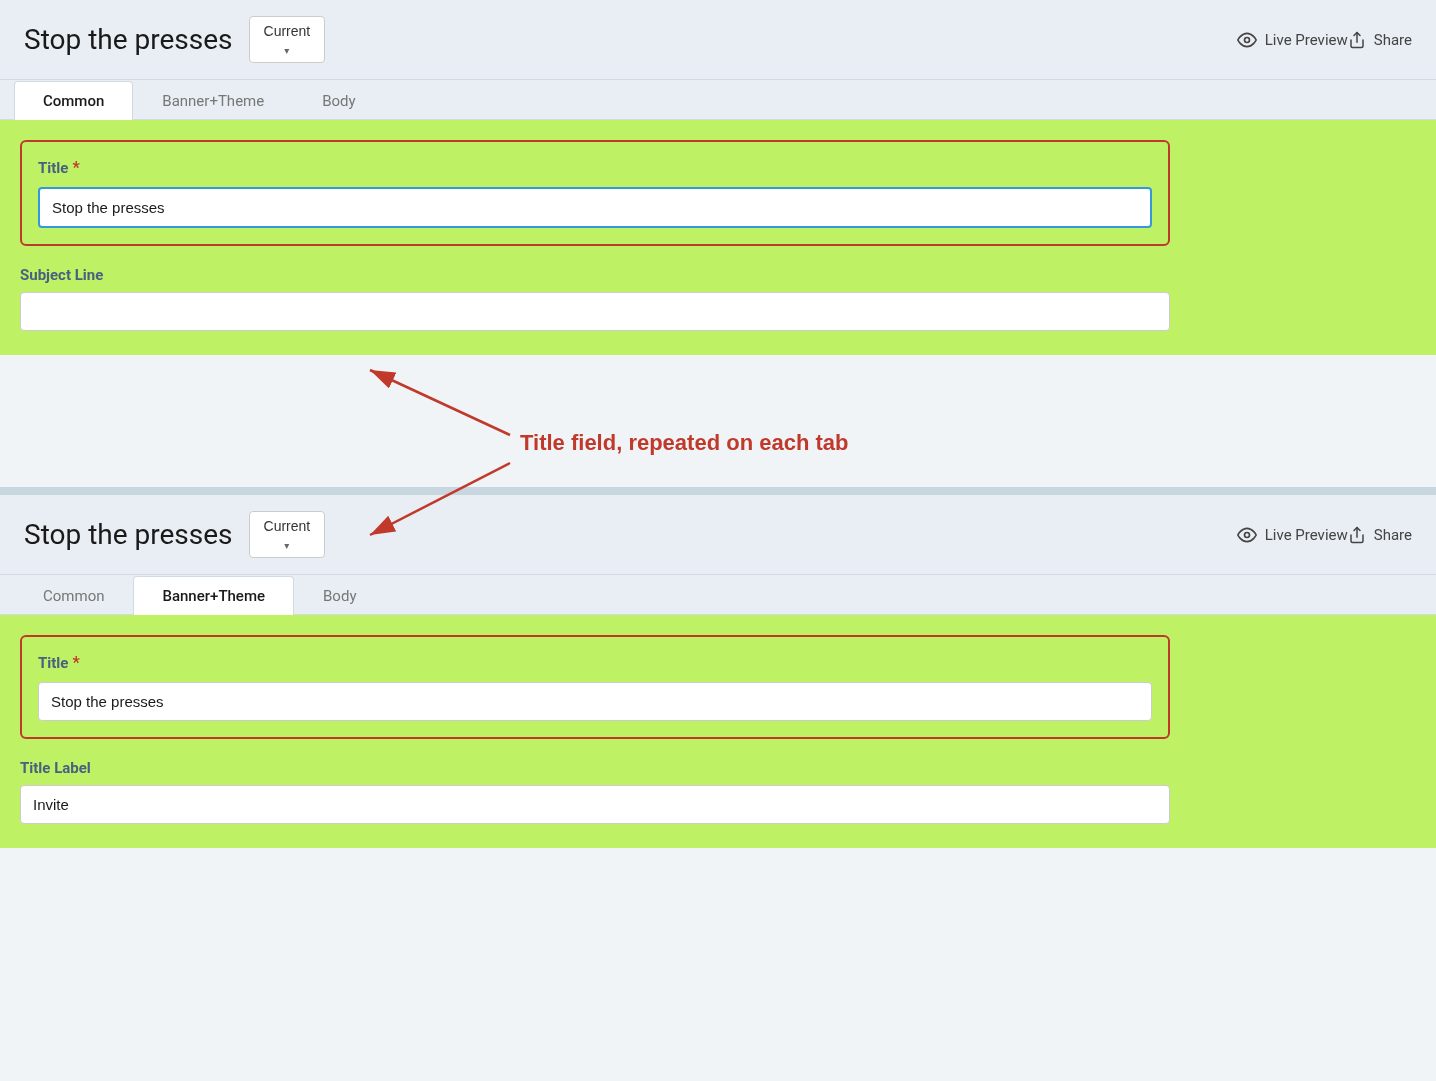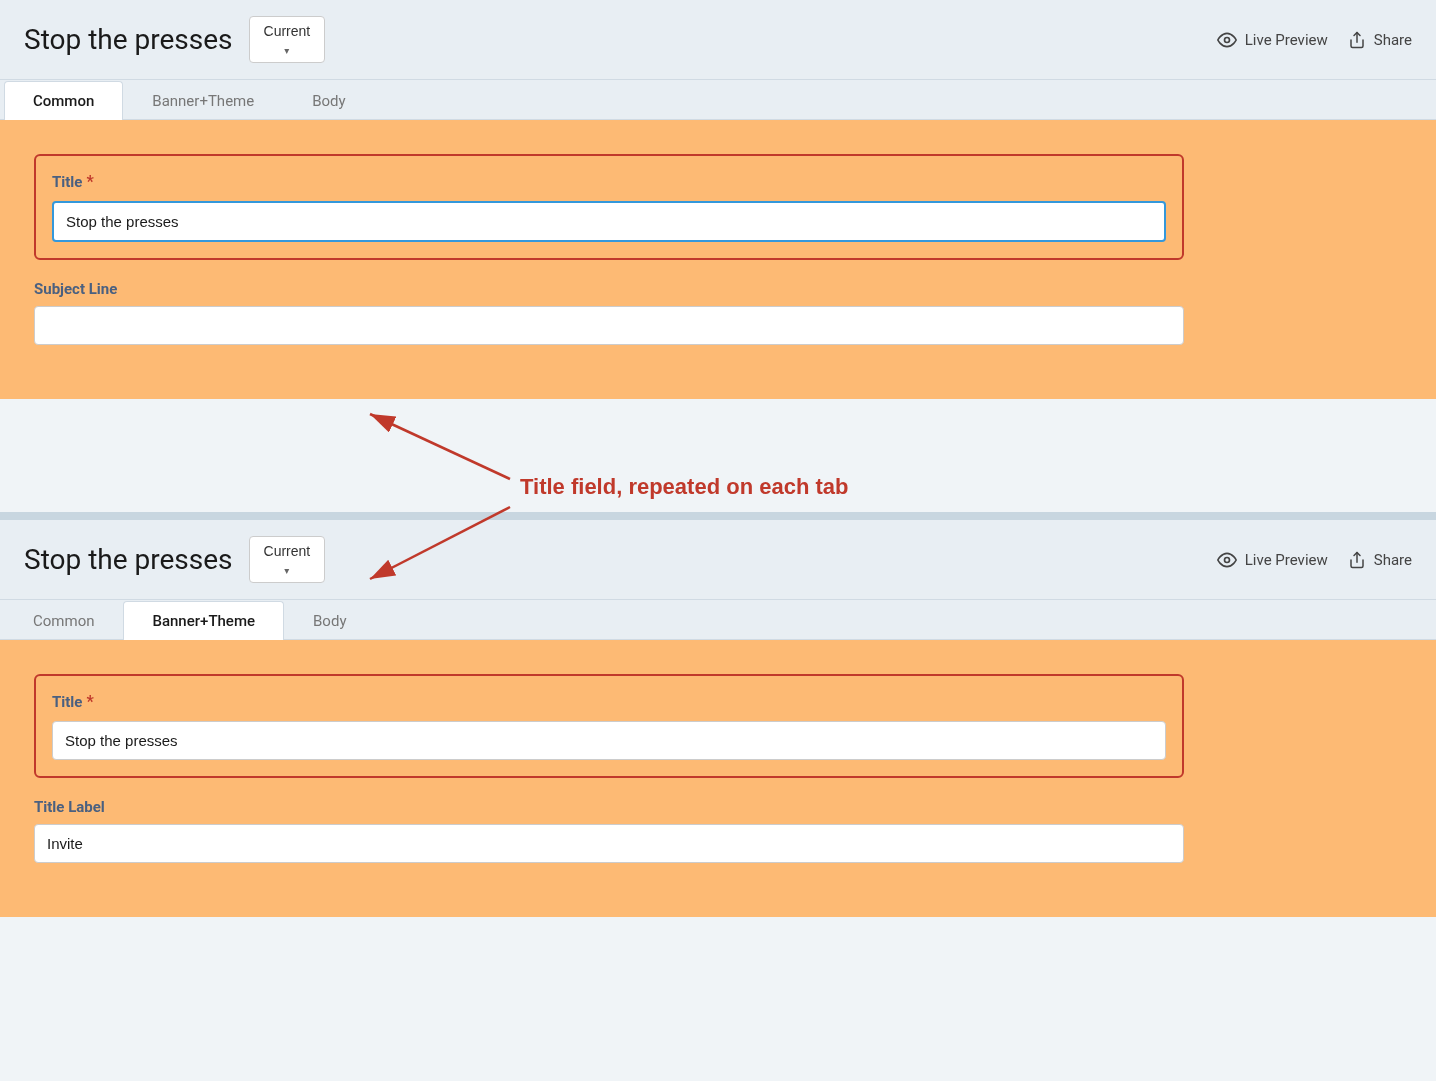--- a/index.html
+++ b/index.html
@@ -47,21 +47,20 @@
     }
 
     .current-dropdown .chevron {
       font-size: 10px;
       color: #666;
     }
 
     .header-right {
       display: flex;
       align-items: center;
-      gap: 20px;
       margin-left: auto;
     }
 
     .live-preview-btn {
       display: flex;
       align-items: center;
       gap: 8px;
       font-size: 15px;
       color: #444;
       cursor: pointer;
@@ -78,21 +77,21 @@
       align-items: flex-start;
       gap: 8px;
       font-size: 15px;
       color: #444;
       cursor: pointer;
     }
 
     
     .tabs {
       display: flex;
-      padding: 0 0 0 4px;
+      padding: 0 0 0 14px;
       background: #e8eef3;
       border-bottom: 1px solid #d0dae3;
     }
 
     .tab {
       padding: 10px 28px;
       font-size: 15px;
       cursor: pointer;
       color: #777;
       border: 1px solid transparent;
@@ -106,22 +105,22 @@
       background: #fff;
       color: #1a1a1a;
       border-color: #d0dae3;
       border-bottom-color: #fff;
       font-weight: 500;
       border-radius: 4px 4px 0 0;
     }
 
     
     .panel-body {
-      background: #fdba74;
-      padding: 34px;
+      background: #bef264;
+      padding: 20px;
     }
 
     
     .field-section {
       border: 2px solid #c0392b;
       border-radius: 6px;
       padding: 16px;
       margin-bottom: 20px;
     }
 
@@ -149,21 +148,21 @@
       color: #1a1a1a;
       outline: none;
     }
 
     .field-input.normal-border {
       border: 1px solid #ccc;
       border-radius: 4px;
     }
 
     .field-section-normal {
-      margin-bottom: 20px;
+      margin-bottom: 4px;
     }
 
     .field-label-normal {
       font-size: 15px;
       font-weight: 700;
       color: #4a6080;
       margin-bottom: 8px;
     }
 
     
@@ -237,21 +236,21 @@
         </div>
 
         <div class="field-section-normal">
           <div class="field-label-normal">Subject Line</div>
           <input class="field-input normal-border" type="text" value="" style="">
         </div>
       </div>
     </div>
   </div>
 
-  <div style="position: relative; height: 113px; overflow: visible; z-index: 50;">
+  <div style="position: relative; height: 132px; overflow: visible; z-index: 50;">
     <svg style="position: absolute; left: 0; top: -60px; width: 1200px; height: 300px;" viewBox="0 0 1200 300">
 
       <defs>
         <marker id="arrowhead" markerWidth="10" markerHeight="7" refX="10" refY="3.5" orient="auto">
           <polygon points="0 0, 10 3.5, 0 7" fill="#c0392b"></polygon>
         </marker>
       </defs>
 
       <text x="520" y="155" fill="#c0392b" font-size="22" font-weight="700" font-family="-apple-system, sans-serif">Title field, repeated on each tab</text>
 

